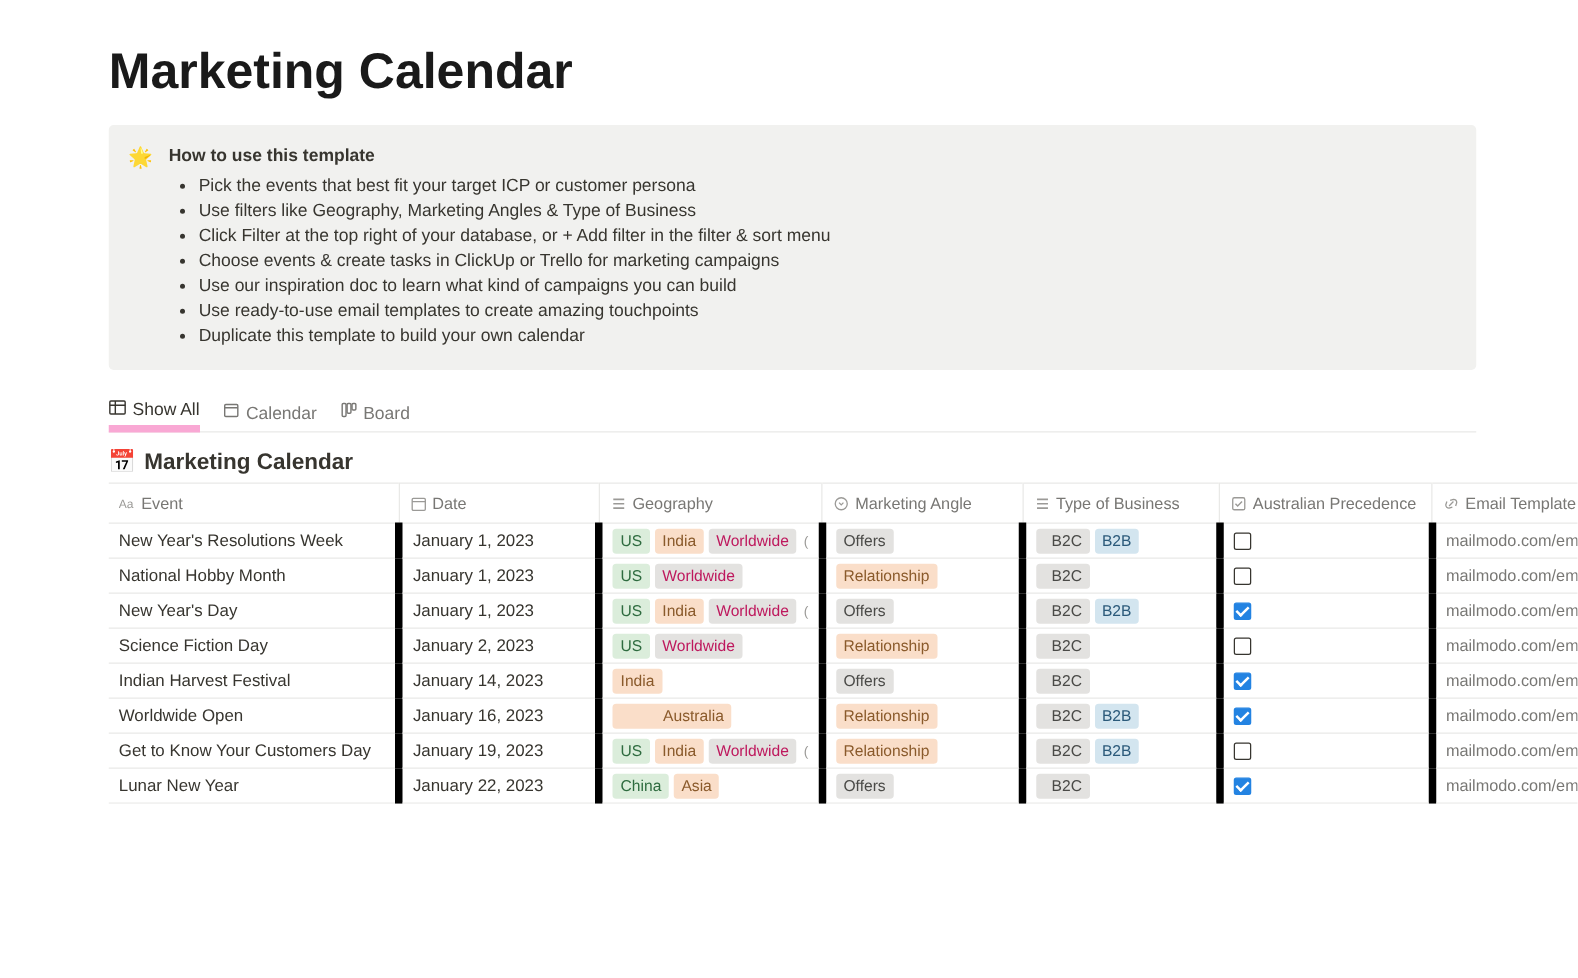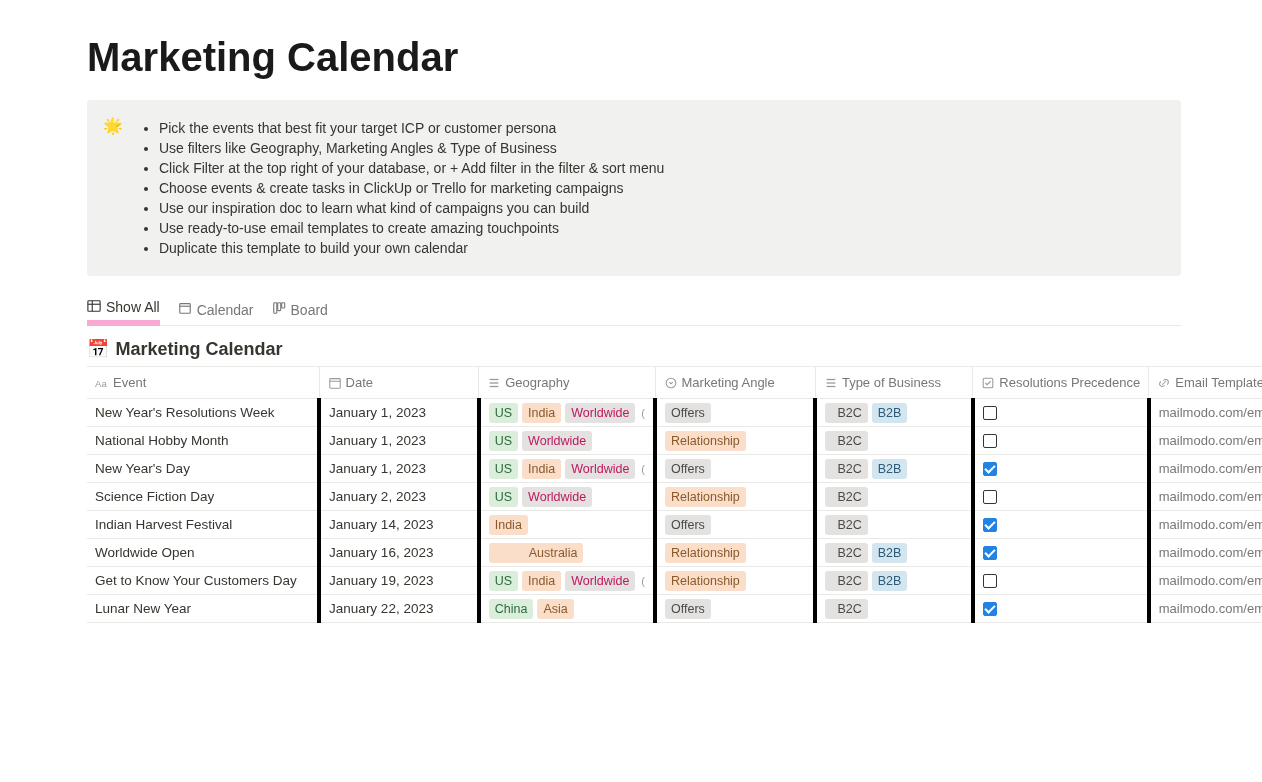--- a/index.html
+++ b/index.html
@@ -91,21 +91,21 @@
   .th {
     color:#787774; font-size:13px; font-weight:400;
     text-align:left;
     border-right:1px solid #e9e9e7;
     padding: 0 8px;
     overflow:hidden; white-space:nowrap;
   }
   .th .col-icon { width:14px; height:14px; vertical-align:middle; margin-right:4px; fill:#9b9a97; display:inline-block;}
   .td {
     border-bottom:1px solid #e9e9e7;
-    border-right:4px solid #000000;
+    border-right:6px solid #000000;
     padding: 0 8px;
     height:28px;
     font-size:13.5px;
     white-space:nowrap;
     overflow:hidden;
   }
   .td.event { font-weight:400; color:#37352f;}
   .td.date { color:#37352f;}
   .td.link { color:#787774; font-size:13px;}
   .tag {
@@ -149,20 +149,21 @@
 </head>
 <body>
 
 <div class="page">
 
   <h1 class="page-title">Marketing Calendar</h1>
 
   <div class="callout">
     <div class="callout-icon">🌟</div>
     <div class="callout-body">
+      <div class="callout-title">How to use this template</div>
       <ul id="callout-list">
           <li>Pick the events that best fit your target ICP or customer persona</li>
           <li>Use filters like Geography, Marketing Angles &amp; Type of Business</li>
           <li>Click Filter at the top right of your database, or + Add filter in the filter &amp; sort menu</li>
           <li>Choose events &amp; create tasks in ClickUp or Trello for marketing campaigns</li>
           <li>Use our inspiration doc to learn what kind of campaigns you can build</li>
           <li>Use ready-to-use email templates to create amazing touchpoints</li>
           <li>Duplicate this template to build your own calendar</li>
         </ul>
     </div>
@@ -219,21 +220,21 @@
               <path d="M6 7l2 2 2-2" fill="none" stroke="#9b9a97" stroke-width="1.2"></path>
             </svg><span>Marketing Angle</span></th>
           <th class="th col-biz"><svg class="col-icon" viewBox="0 0 16 16">
               <line x1="3" y1="4" x2="13" y2="4" stroke="#9b9a97" stroke-width="1.5"></line>
               <line x1="3" y1="8" x2="13" y2="8" stroke="#9b9a97" stroke-width="1.5"></line>
               <line x1="3" y1="12" x2="13" y2="12" stroke="#9b9a97" stroke-width="1.5"></line>
             </svg><span>Type of Business</span></th>
           <th class="th col-hist"><svg class="col-icon" viewBox="0 0 16 16">
               <rect x="2.5" y="2.5" width="11" height="11" rx="1.5" fill="none" stroke="#9b9a97" stroke-width="1.2"></rect>
               <path d="M5 8l2 2 4-4" fill="none" stroke="#9b9a97" stroke-width="1.3"></path>
-            </svg><span>Resolutions Precedence</span></th>
+            </svg><span>Australian Precedence</span></th>
           <th class="th col-tmpl"><svg class="col-icon" viewBox="0 0 16 16">
               <path d="M6 10l4-4M7 5l3-1a3 3 0 013 3l-1 3M9 11l-3 1a3 3 0 01-3-3l1-3" fill="none" stroke="#9b9a97" stroke-width="1.2"></path>
             </svg><span>Email Template</span></th>
         </tr>
       </thead>
     <tbody id="tbody">
         <tr>
           <td class="td event col-event">New Year's Resolutions Week</td>
           <td class="td date col-date">January 1, 2023</td>
           <td class="td col-geo"><span class="tag tag-us">US</span><span class="tag tag-india">India</span><span class="tag tag-worldwide">Worldwide</span><span class="more-indicator">(</span></td>

